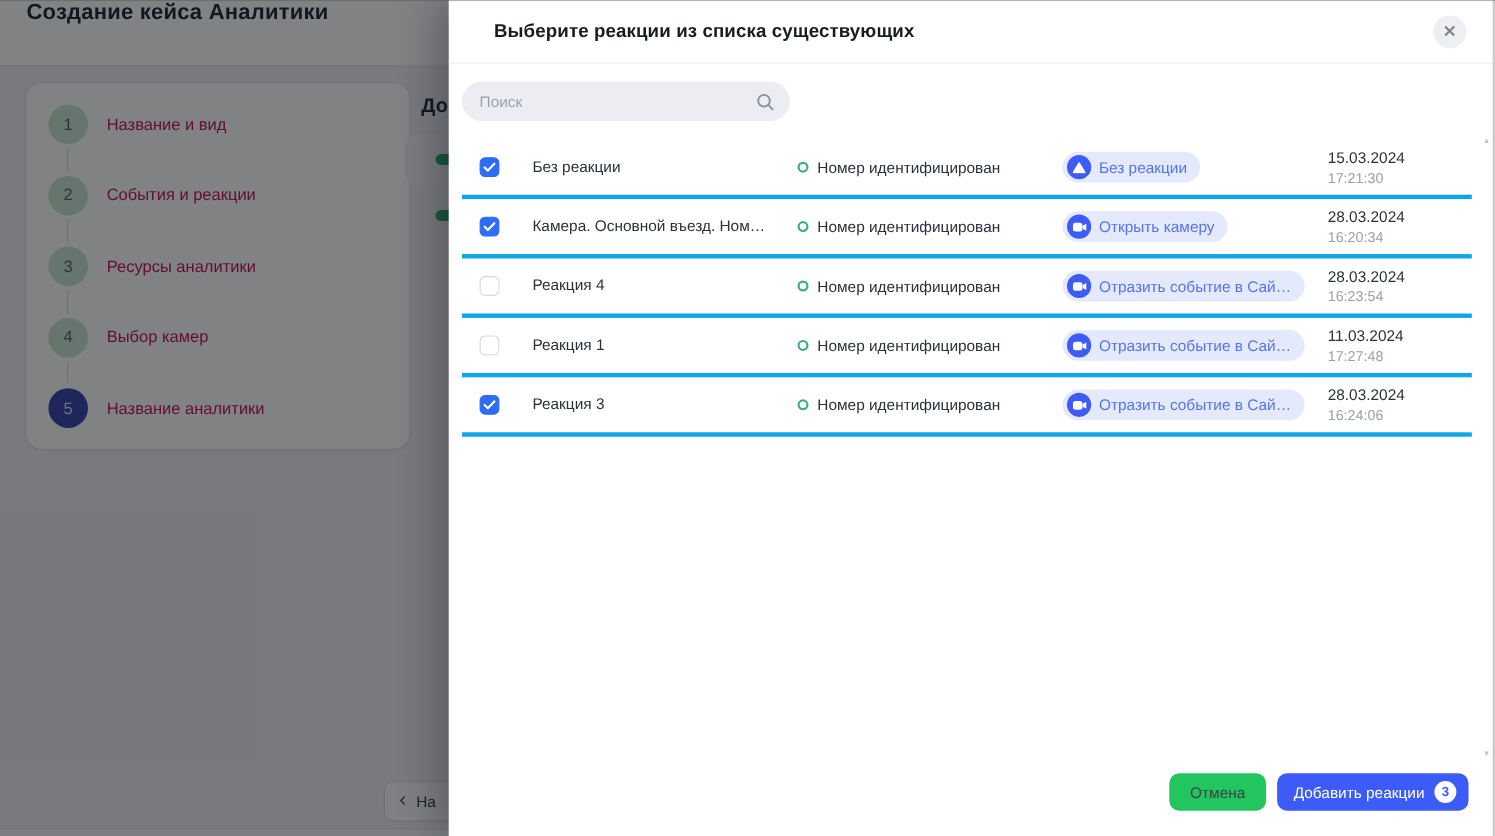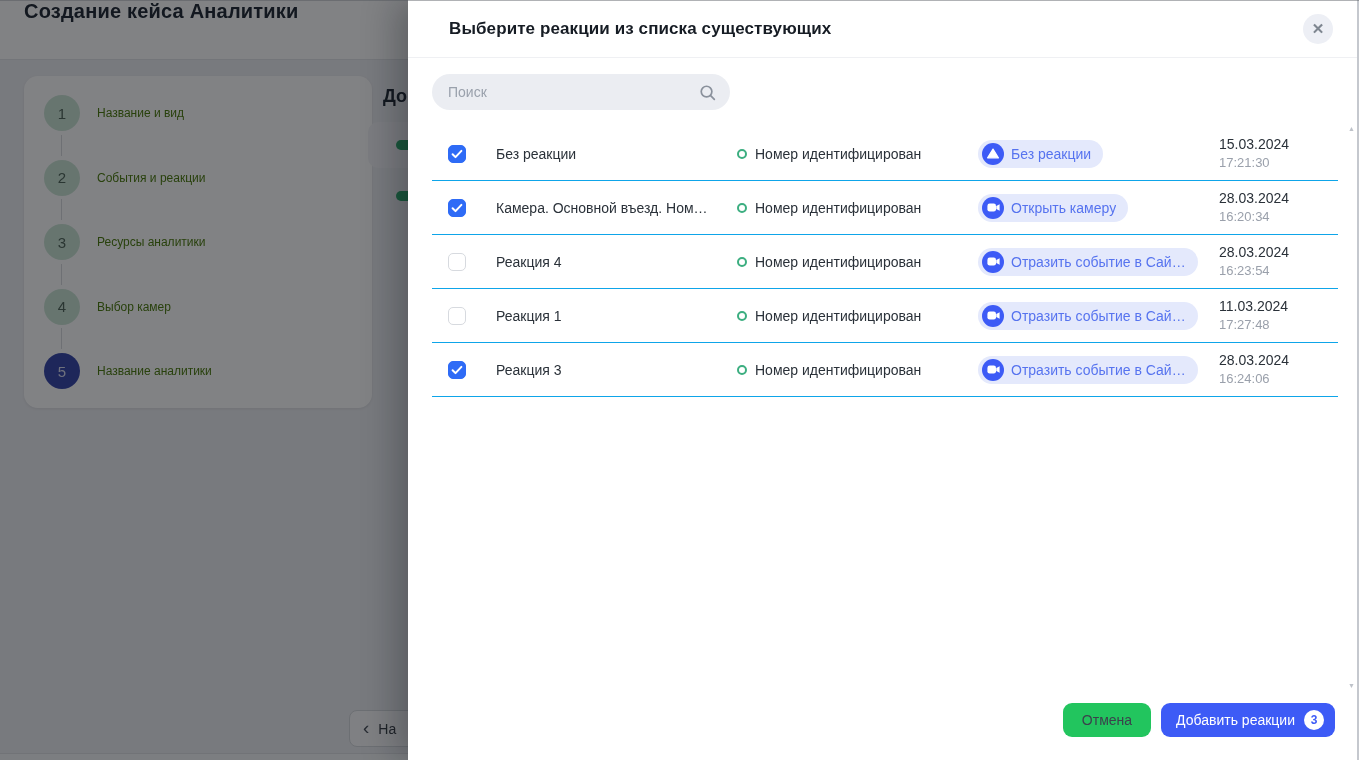--- a/index.html
+++ b/index.html
@@ -23,21 +23,21 @@
   .step { display:flex; align-items:center; gap:17px; padding:0 20px; position:relative; height:36px; }
   .step:not(:first-child)::before {
     content:""; position:absolute; left:37px; top:-25px; width:1px; height:21px; background:#D8DADE;
   }
   .step-num {
     width:36px; height:36px; border-radius:50%; flex:0 0 36px;
     display:flex; align-items:center; justify-content:center;
     font-size:15px; background:#CBE4D5; color:#51675B;
   }
   .step.active .step-num { background:#3949AB; color:#D9DCF0; }
-  .step-lbl { font-size:12px; color:#4d7c0f; }
+  .step-lbl { font-size:15px; color:#be185d; }
 
   .clipped-heading { position:absolute; left:383px; top:86px; font-size:18px; font-weight:700; color:#222B36; white-space:nowrap; }
   .frag-card { position:absolute; left:368px; top:122px; width:60px; height:46px; background:#F2F3F6; border-radius:10px; }
   .frag-toggle { position:absolute; width:22px; height:10px; border-radius:5px; background:#2FA86C; }
   .frag-toggle.t1 { left:396px; top:140px; }
   .frag-toggle.t2 { left:396px; top:191px; }
 
   .left-bottom-divider { position:absolute; left:0; top:753px; width:408px; height:1px; background:#DFE1E5; }
   .left-bottom-strip { position:absolute; left:0; top:754px; width:408px; height:6px; background:#F5F6F8; }
 
@@ -56,37 +56,37 @@
     position:absolute; left:408px; top:0; width:951px; height:760px; background:#FFFFFF; z-index:10;
     box-shadow:-12px 0 32px rgba(10,14,22,.28); display:flex; flex-direction:column;
   }
   .modal-header { flex:0 0 58px; display:flex; align-items:center; padding:0 26px 0 41px; border-bottom:1px solid #EFF0F3; }
   .modal-title { font-size:17px; font-weight:700; color:#161C24; letter-spacing:.1px; }
   .close-button {
     margin-left:auto; width:30px; height:30px; border-radius:50%; background:#EDEFF5;
     display:flex; align-items:center; justify-content:center; cursor:pointer;
     color:#7E8690; font-size:15px; font-weight:700;
   }
-  .modal-body { flex:1; position:relative; padding:16px 21px 0 24px; }
+  .modal-body { flex:1; position:relative; padding:16px 21px 0 12px; }
 
   .search-wrap { width:298px; height:36px; background:#EBEDF2; border-radius:18px; display:flex; align-items:center; padding:0 13px 0 16px; }
   .search-input { flex:1; border:0; background:transparent; outline:none; font-size:14px; color:#333A44; font-family:inherit; }
   .search-input::placeholder { color:#9AA1AC; }
   .search-icon { flex:0 0 auto; display:flex; cursor:pointer; }
 
   .rtable { margin-top:17px; }
   .thead { display:flex; align-items:center; height:37px; background:#F4F5F9; border-radius:8px; }
   .th { font-size:11px; color:#99A1AD; letter-spacing:.5px; font-weight:600; text-transform:uppercase; }
   .c0 { flex:0 0 54px; display:flex; align-items:center; padding-left:16px; }
   .c1 { flex:0 0 241px; padding-left:10px; overflow:hidden; }
   .c2 { flex:0 0 241px; padding-left:10px; }
   .c3 { flex:0 0 241px; padding-left:10px; }
   .c4 { flex:1 1 auto; padding-left:10px; }
 
-  .trow { display:flex; align-items:center; height:54px; border-bottom:1px solid #0ea5e9; cursor:pointer; }
+  .trow { display:flex; align-items:center; height:54px; border-bottom:4px solid #0ea5e9; cursor:pointer; }
   .cbx {
     width:18px; height:18px; border-radius:5px; background:#FFF; border:1.5px solid #D7DADF;
     display:flex; align-items:center; justify-content:center; cursor:pointer;
   }
   .cbx.checked { background:#2E6BF6; border-color:#2E6BF6; }
   .row-name { font-size:14px; color:#2A3139; white-space:nowrap; overflow:hidden; }
   .event-cell { display:flex; align-items:center; gap:8px; }
   .event-ring { width:10px; height:10px; border-radius:50%; border:2px solid #3CAE80; flex:0 0 auto; }
   .event-text { font-size:14px; color:#2A3139; white-space:nowrap; }
   .badge {

